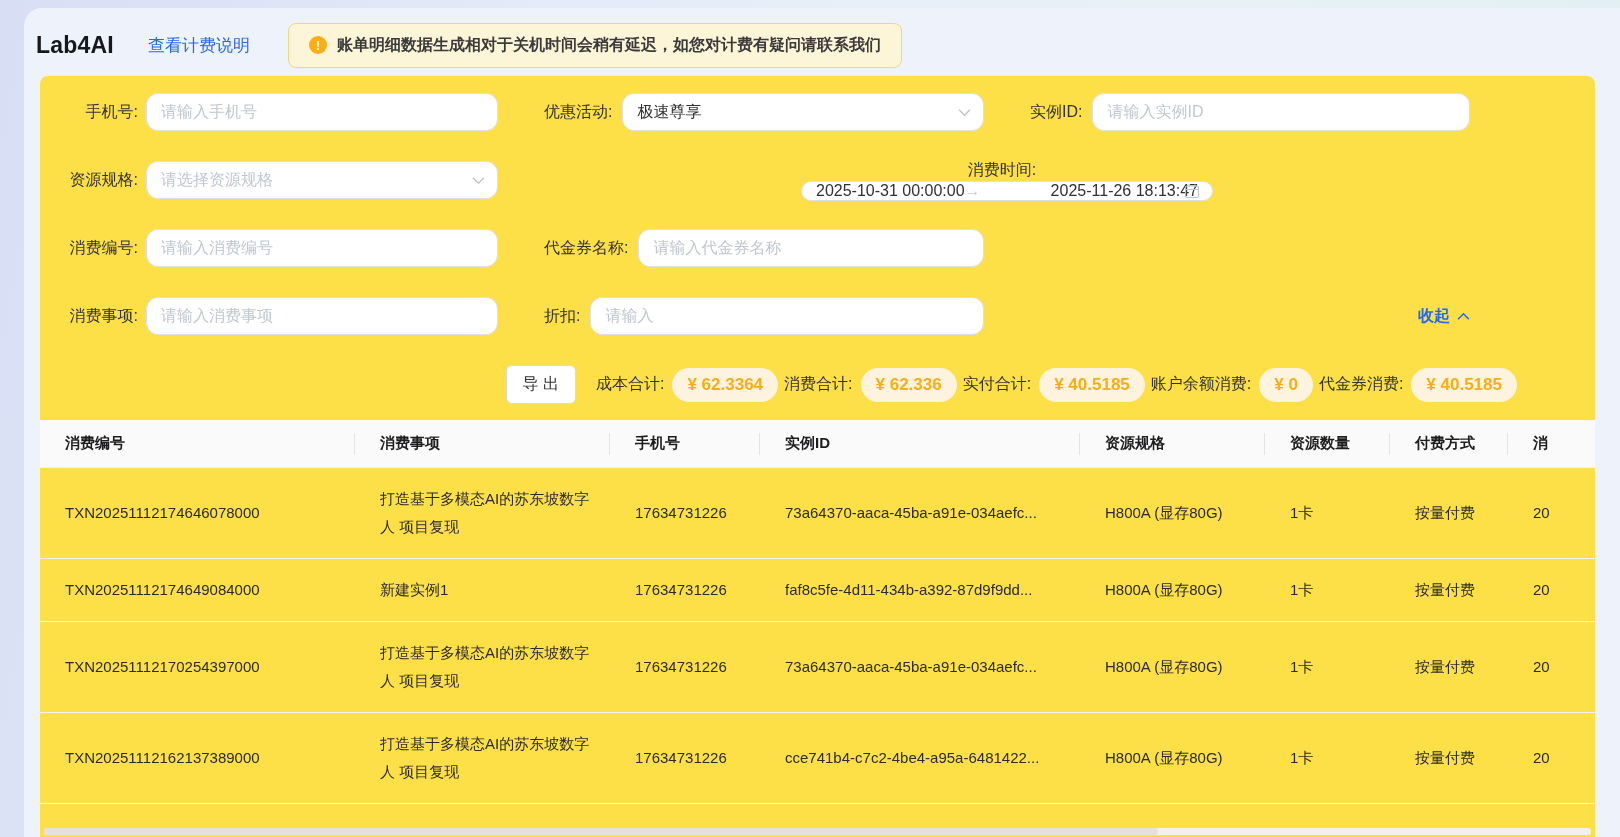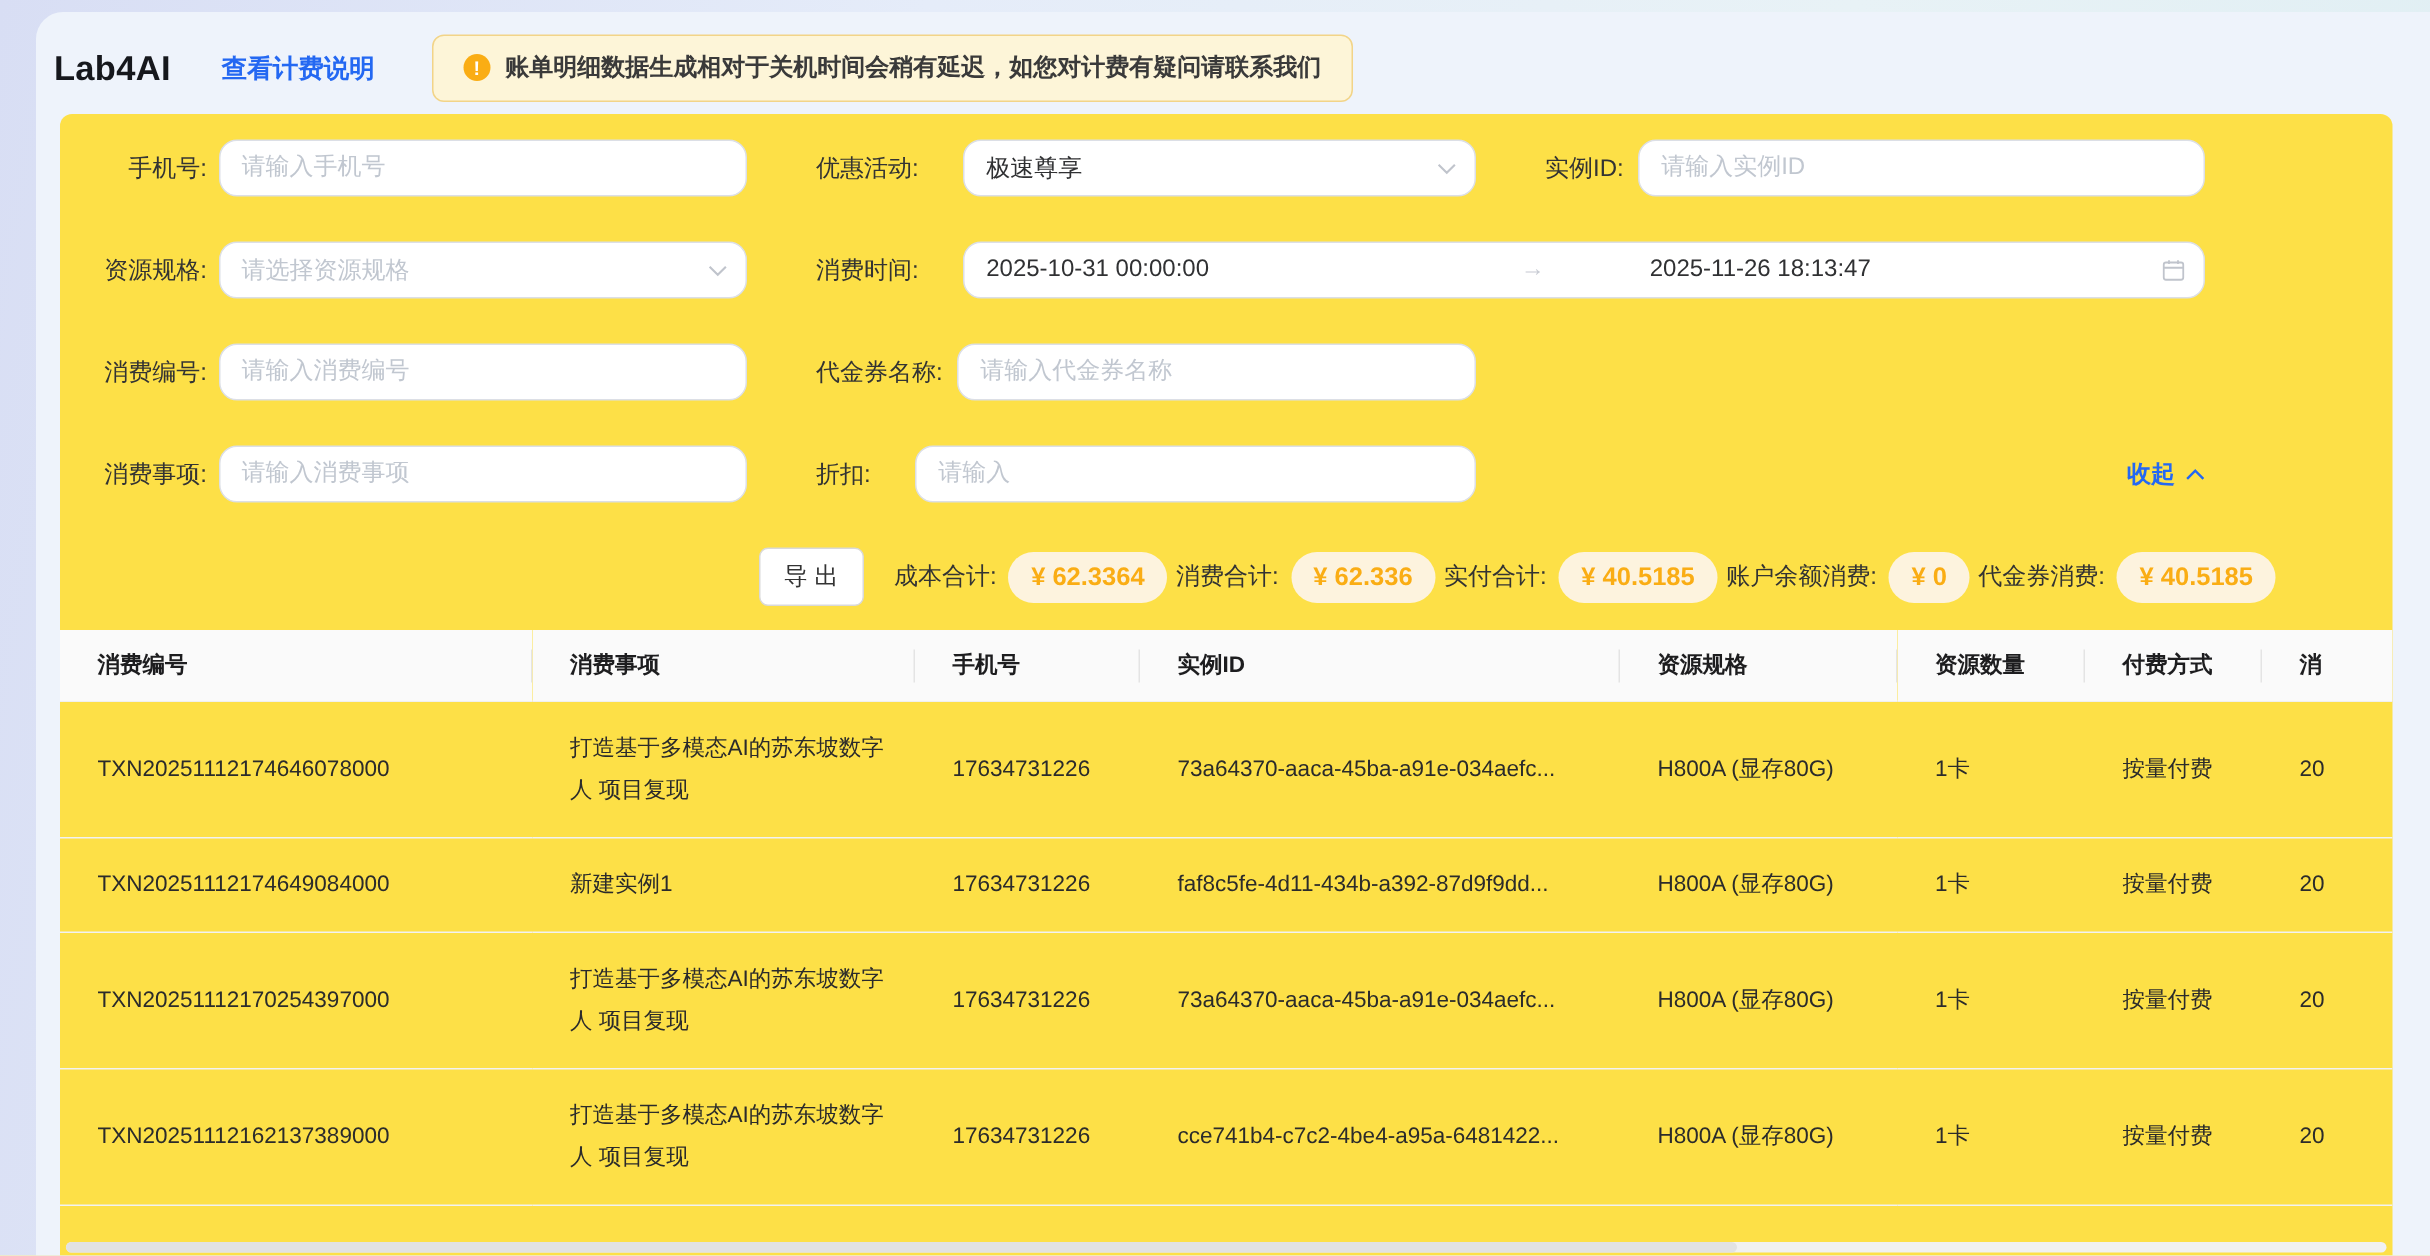--- a/index.html
+++ b/index.html
@@ -10,21 +10,21 @@
     position: relative;
     color: #333;
   }
   .shell {
     position: absolute; left: 24px; top: 8px; right: 0; bottom: 0;
     background: #eef3fb; border-top-left-radius: 18px;
   }
   
   .topbar { display: flex; align-items: center; padding: 12px 0 0 12px; height: 62px; }
   .brand { font-size: 23px; font-weight: 800; color: #16181d; letter-spacing: .2px; }
-  .billing-link { color: #2468f2; font-size: 17px; font-weight: 700; margin-left: 34px; cursor: pointer; }
+  .billing-link { color: #2468f2; font-size: 17px; font-weight: 400; margin-left: 34px; cursor: pointer; }
   .notice {
     margin-left: 38px; display: flex; align-items: center; gap: 10px;
     background: #fdf5d8; border: 1px solid #f2d488; border-radius: 8px;
     padding: 11px 20px; font-size: 16px; font-weight: 700; color: #3a3a3a;
   }
   .notice-icon {
     width: 18px; height: 18px; border-radius: 50%; background: #faad14; color: #fff;
     font-size: 13px; font-weight: 800; display: flex; align-items: center; justify-content: center;
     flex: none; line-height: 1;
   }
@@ -32,22 +32,22 @@
   .card {
     position: absolute; left: 16px; top: 68px; width: 1555px; bottom: 0;
     background: #fde047; border-radius: 8px 8px 0 0; overflow: hidden;
   }
   
   .filters { padding-top: 17px; }
   .f-row { display: flex; align-items: center; height: 38px; margin-bottom: 30px; }
   .fc { display: flex; align-items: center; }
   .fc1 { margin-left: 16px; width: 442px; }
   .fc1 .f-label { width: 82px; text-align: right; margin-right: 8px; flex: none; }
-  .fc2 { margin-left: 46px; width: 440px; gap: 20px; }
-  .fc2.wide { width: 926px; }
+  .fc2 { margin-left: 46px; width: 440px; }
+  .fc2.wide { width: 926px; flex-direction: column; }
   .fc3 { margin-left: 46px; width: 440px; }
   .fc2 .f-label, .fc3 .f-label { margin-right: 10px; flex: none; }
   .f-label { font-size: 16px; color: #333; white-space: nowrap; }
   .inp {
     position: relative; flex: 1; height: 38px; border: 1px solid #dcdfe6; border-radius: 12px;
     background: #fff; display: flex; align-items: center; padding: 0 14px; font-size: 16px;
     color: #303133; min-width: 0;
   }
   .inp input {
     border: none; outline: none; width: 100%; font: inherit; color: #303133;

